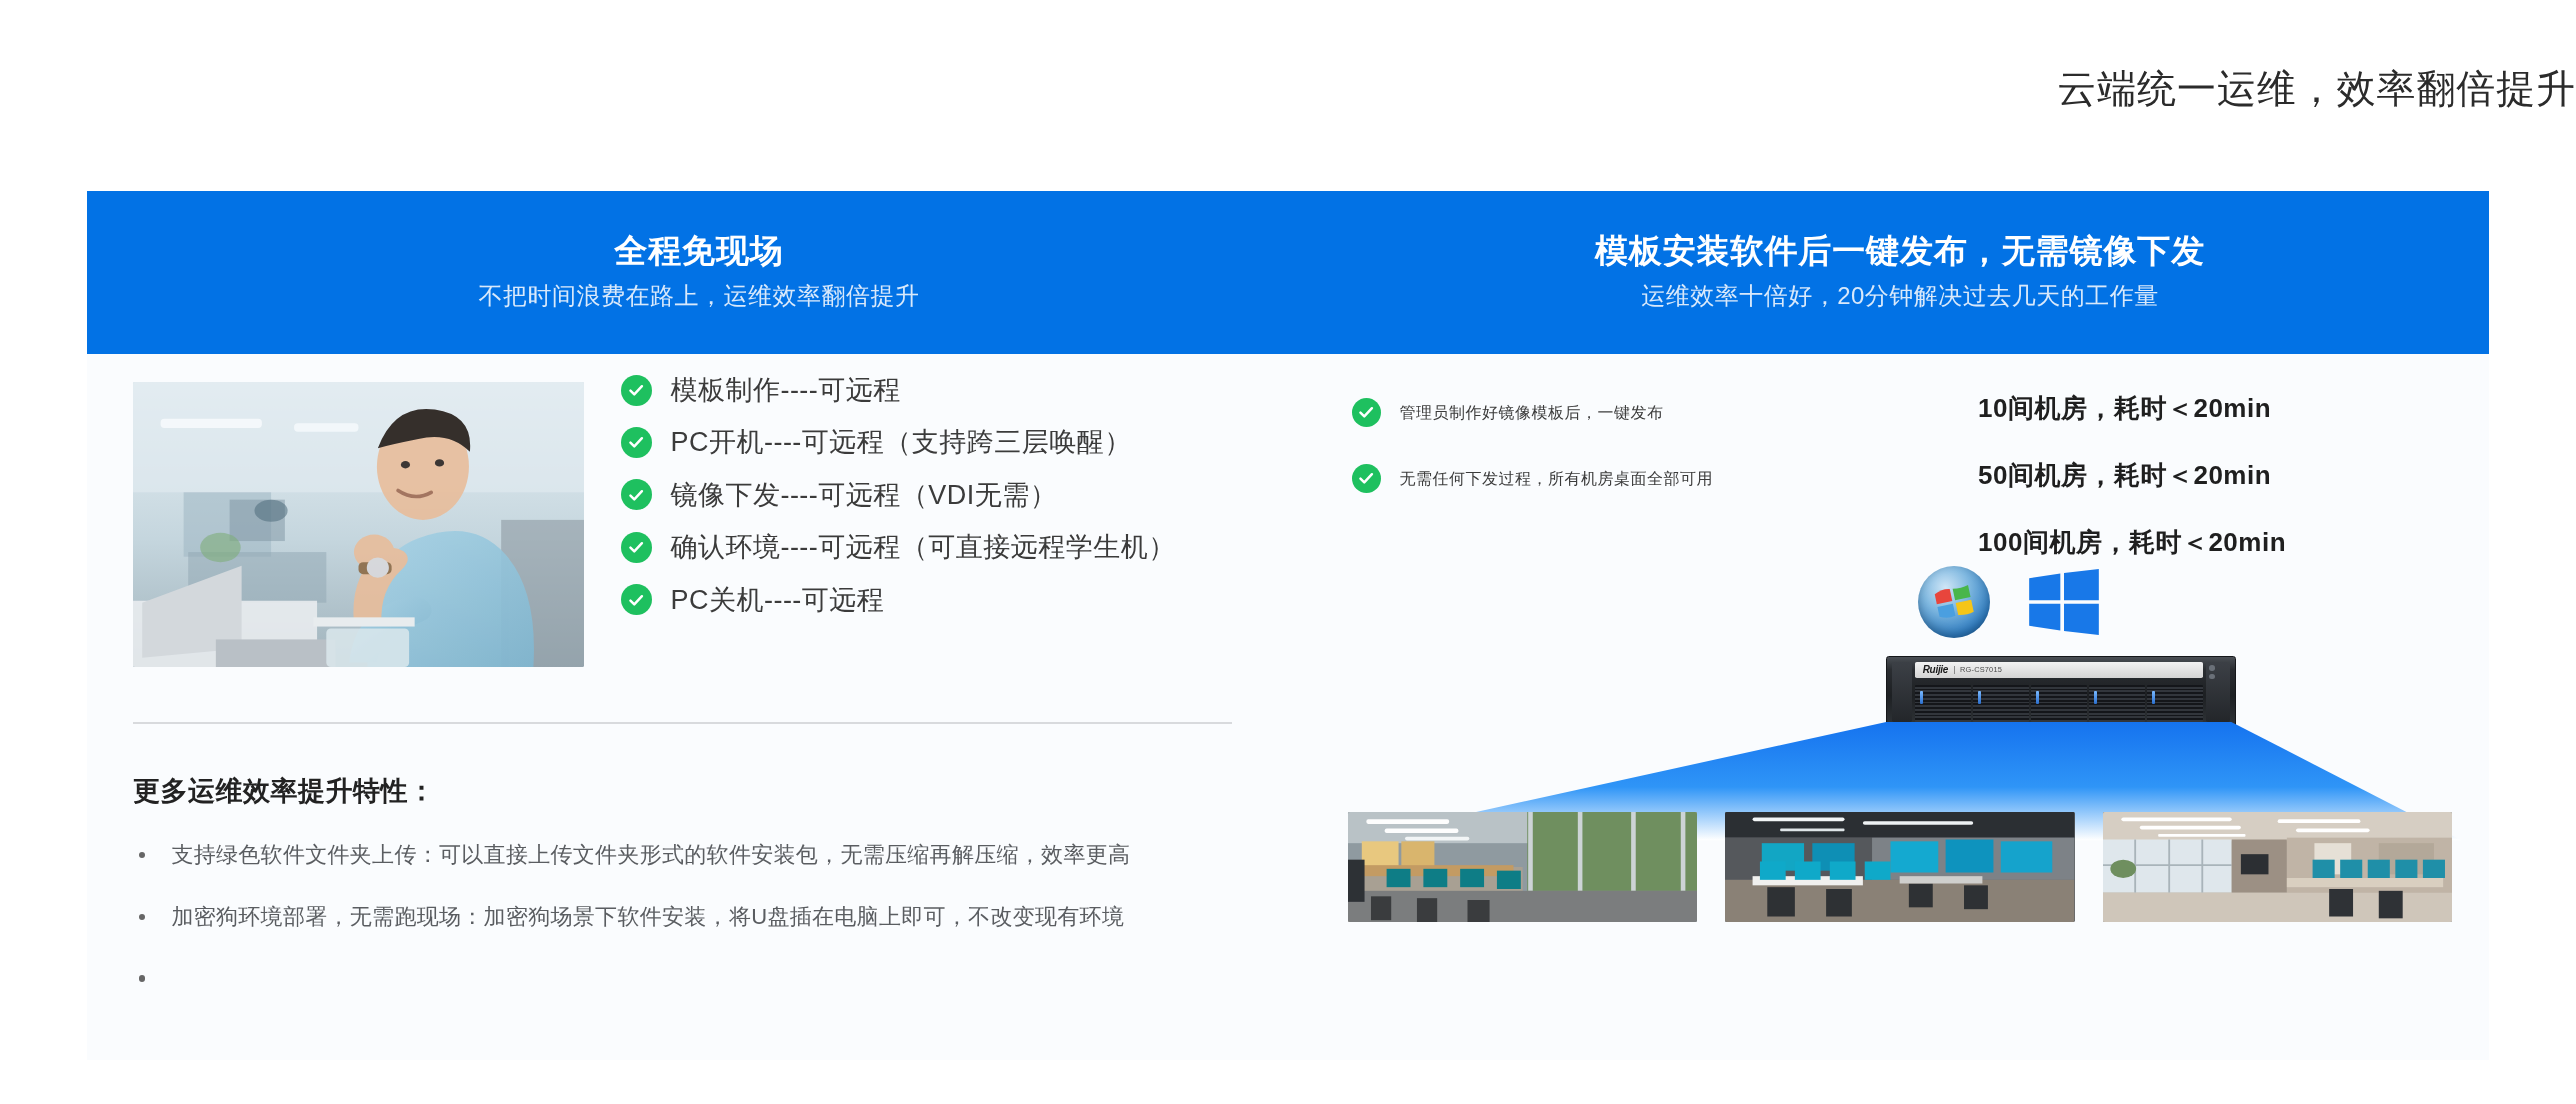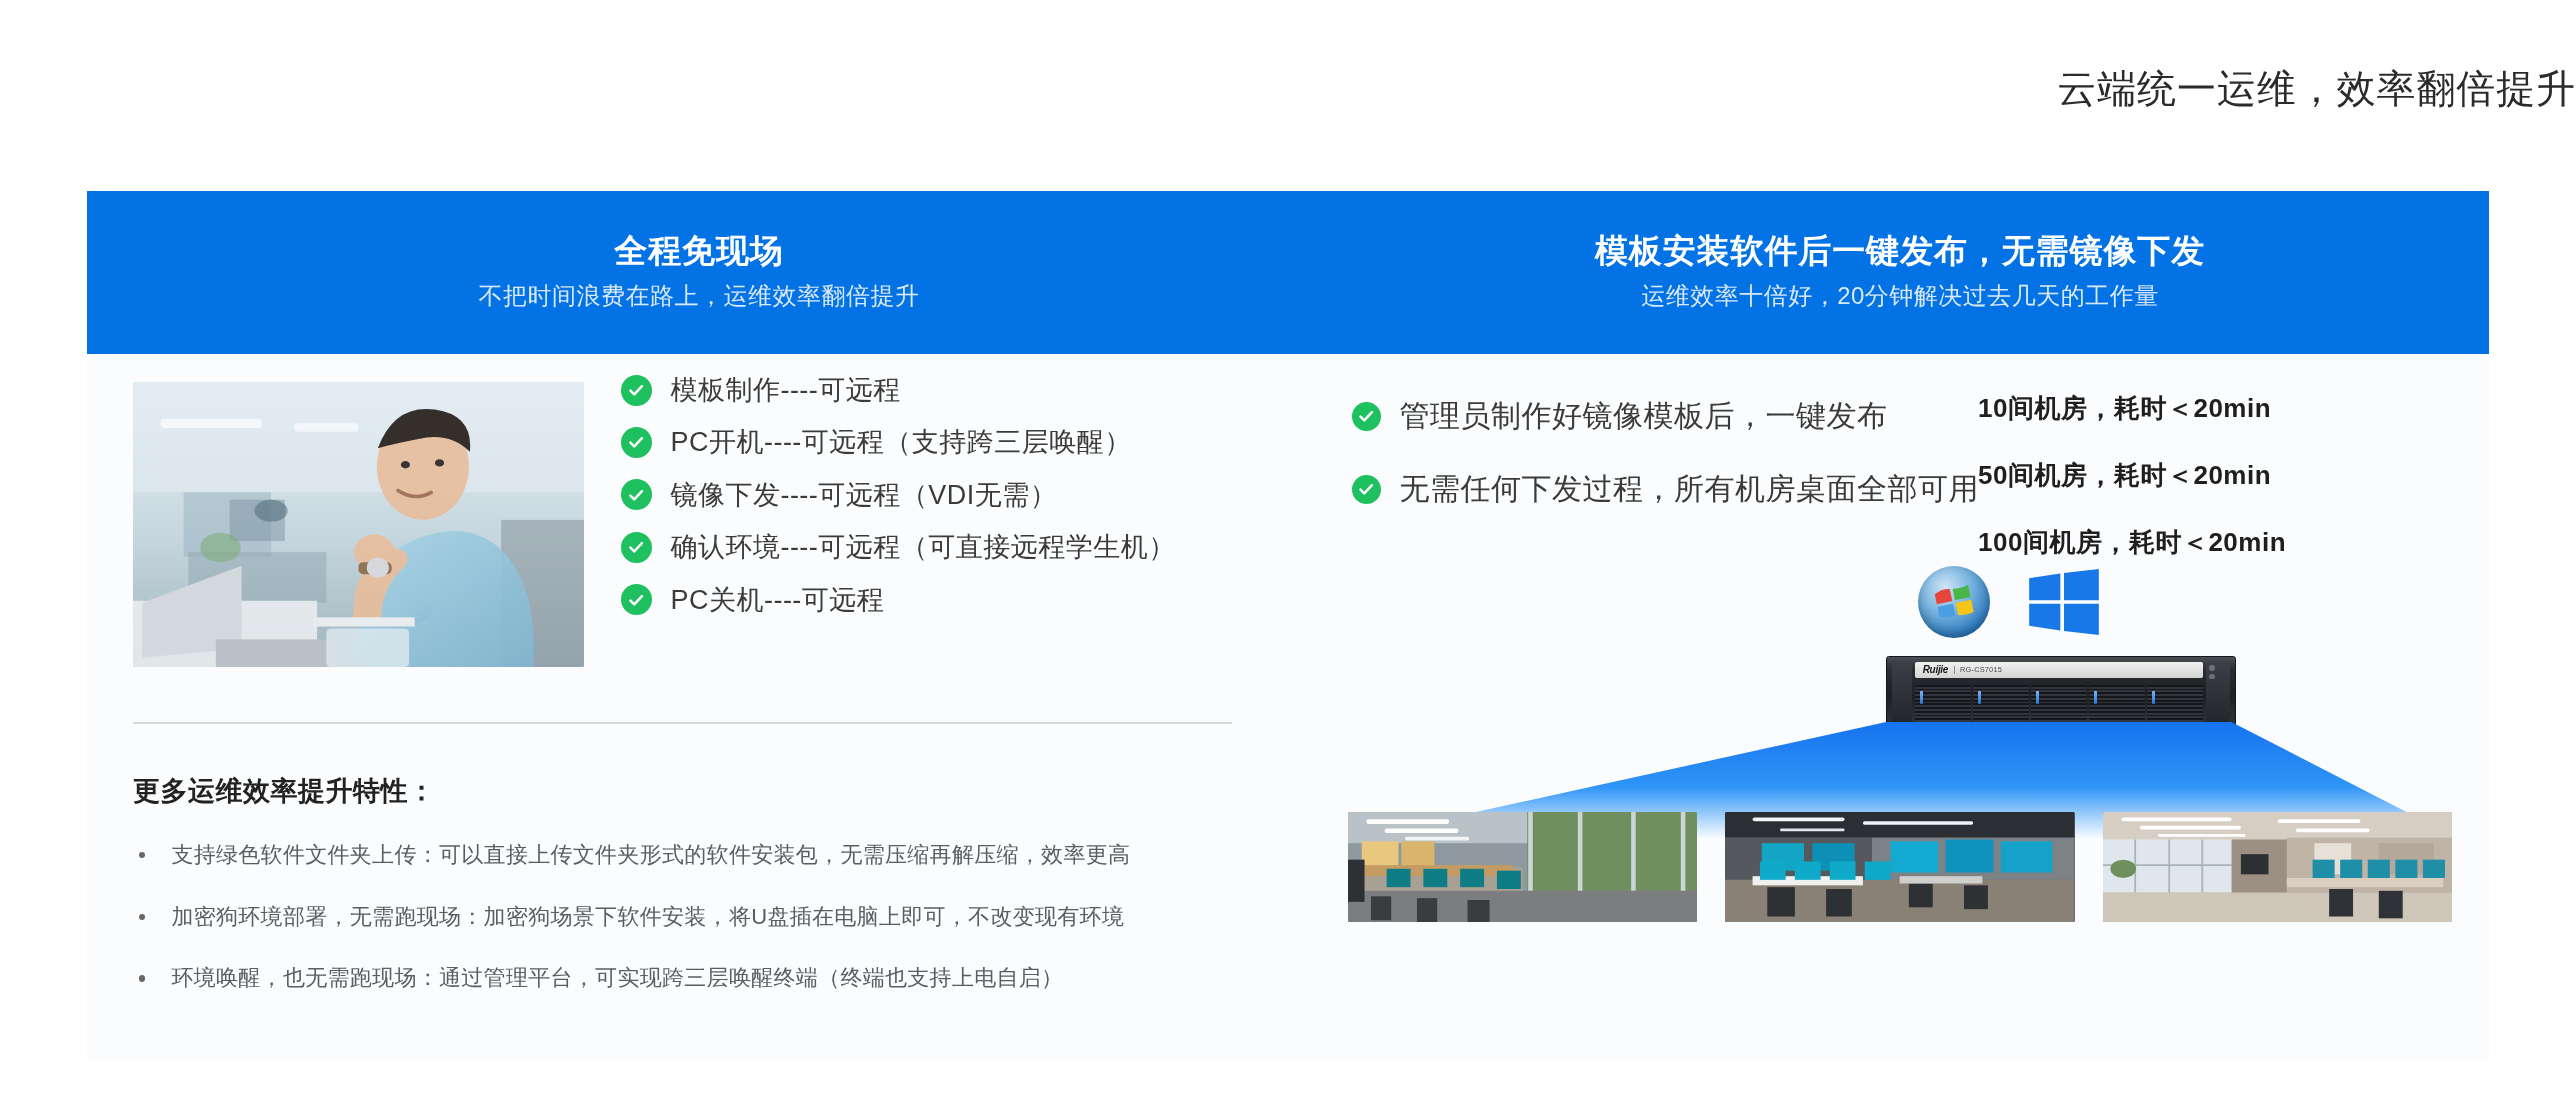--- a/index.html
+++ b/index.html
@@ -103,21 +103,21 @@
     letter-spacing: 0.3px; white-space: nowrap;
   }
 
   
   .right-body { position: relative; width: 100%; height: 707px; }
 
   .right-checks {
     position: absolute; left: 41px; top: 44px;
     display: flex; flex-direction: column; gap: 37px;
   }
-  .right-checks .check-text { font-size: 30px; color: #3b3b3b; }
+  .right-checks .check-text { font-size: 16px; color: #3b3b3b; }
   .right-checks .check-icon { width: 29px; height: 29px; }
 
   .stats {
     position: absolute; left: 667px; top: 37px;
     display: flex; flex-direction: column; gap: 32px;
   }
   .stat-line {
     font-size: 26px; font-weight: 700; color: #1f1f1f;
     letter-spacing: 0.5px; white-space: nowrap;
   }
@@ -297,21 +297,20 @@
         <div class="sub-bullet">
           <span class="sub-dot"></span>
           <span class="sub-text">支持绿色软件文件夹上传：可以直接上传文件夹形式的软件安装包，无需压缩再解压缩，效率更高</span>
         </div>
         <div class="sub-bullet">
           <span class="sub-dot"></span>
           <span class="sub-text">加密狗环境部署，无需跑现场：加密狗场景下软件安装，将U盘插在电脑上即可，不改变现有环境</span>
         </div>
         <div class="sub-bullet">
           <span class="sub-dot"></span>
-          <span class="sub-text">环境唤醒，也无需跑现场：通过管理平台，可实现跨三层唤醒终端（终端也支持上电自启）</span>
         </div>
       </div>
 
     </div>
   </div>
 
   <div class="card right">
 
     <div class="card-header">
       <div class="card-header-title">模板安装软件后一键发布，无需镜像下发</div>

